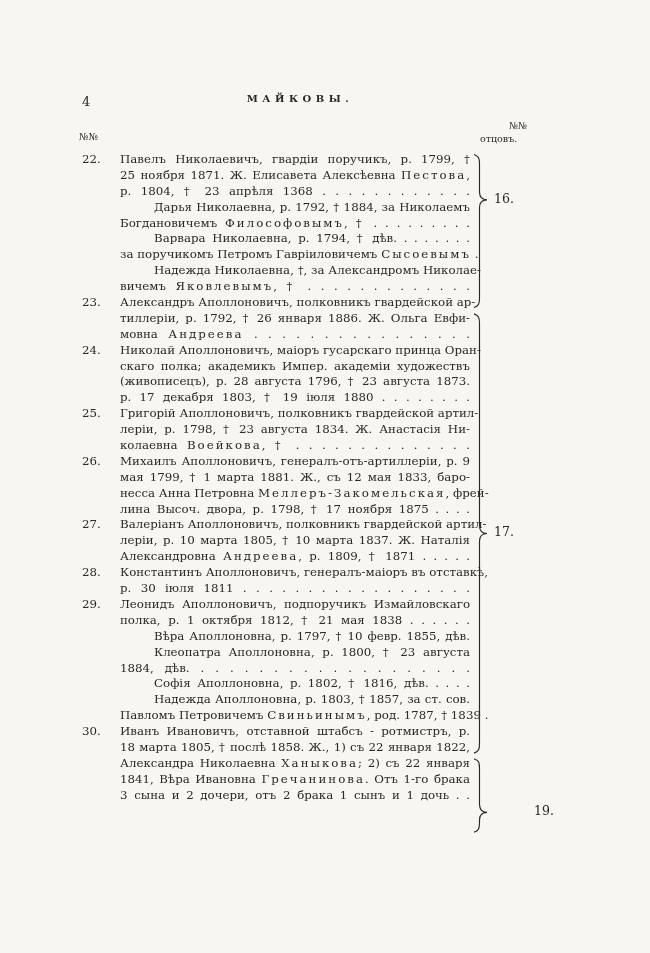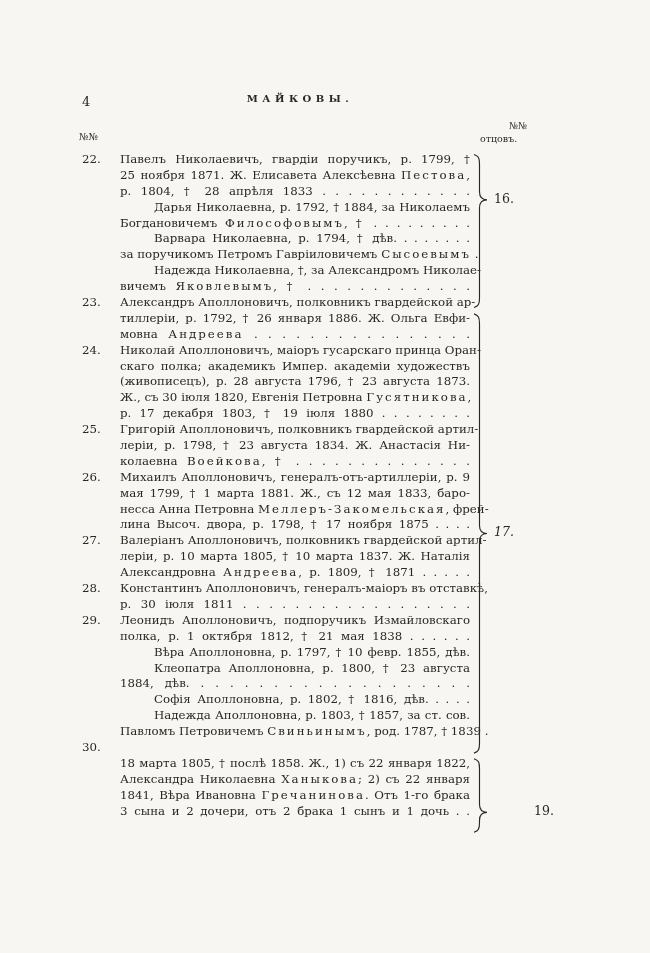--- a/index.html
+++ b/index.html
@@ -54,38 +54,37 @@
   <div class="abs page-num">4</div>
   <div class="abs page-title">МАЙКОВЫ.</div>
   <div class="abs col-head-left">№№</div>
   <div class="abs col-head-right-1">№№</div>
   <div class="abs col-head-right-2">отцовъ.</div>
 
   <div class="text-block" id="entries">
       <div class="entry">
         <div class="line"><span class="num">22.</span><span>Павелъ Николаевичъ, гвардіи поручикъ, р. 1799, †</span></div>
         <div class="line"><span>25 ноября 1871. Ж. Елисавета Алексѣевна </span><span class="sp">Пестова</span><span>,</span></div>
-        <div class="line"><span>р. 1804, † 28 апрѣля 1833 . . . . . . . . . . . .</span></div>
+        <div class="line"><span>р. 1804, † 23 апрѣля 1368 . . . . . . . . . . . .</span></div>
         <div class="line daughter"><span>Дарья Николаевна, р. 1792, † 1884, за Николаемъ</span></div>
         <div class="line"><span>Богдановичемъ </span><span class="sp">Философовымъ</span><span>, † . . . . . . . . .</span></div>
         <div class="line daughter"><span>Варвара Николаевна, р. 1794, † дѣв. . . . . . . .</span></div>
         <div class="line"><span>за поручикомъ Петромъ Гавріиловичемъ </span><span class="sp">Сысоевымъ</span><span> .</span></div>
         <div class="line daughter"><span>Надежда Николаевна, †, за Александромъ Николае-</span></div>
         <div class="line"><span>вичемъ </span><span class="sp">Яковлевымъ</span><span>, † . . . . . . . . . . . . .</span></div>
       </div>
       <div class="entry">
         <div class="line"><span class="num">23.</span><span>Александръ Аполлоновичъ, полковникъ гвардейской ар-</span></div>
         <div class="line"><span>тиллеріи, р. 1792, † 26 января 1886. Ж. Ольга Евфи-</span></div>
         <div class="line"><span>мовна </span><span class="sp">Андреева</span><span> . . . . . . . . . . . . . . . .</span></div>
       </div>
       <div class="entry">
         <div class="line"><span class="num">24.</span><span>Николай Аполлоновичъ, маіоръ гусарскаго принца Оран-</span></div>
         <div class="line"><span>скаго полка; академикъ Импер. академіи художествъ</span></div>
         <div class="line"><span>(живописецъ), р. 28 августа 1796, † 23 августа 1873.</span></div>
-        <div class="line"><span>Ж., съ 30 іюля 1820, Евгенія Петровна </span><span class="sp">Гусятникова</span><span>,</span></div>
         <div class="line"><span>р. 17 декабря 1803, † 19 іюля 1880 . . . . . . . .</span></div>
       </div>
       <div class="entry">
         <div class="line"><span class="num">25.</span><span>Григорій Аполлоновичъ, полковникъ гвардейской артил-</span></div>
         <div class="line"><span>леріи, р. 1798, † 23 августа 1834. Ж. Анастасія Ни-</span></div>
         <div class="line"><span>колаевна </span><span class="sp">Воейкова</span><span>, † . . . . . . . . . . . . . .</span></div>
       </div>
       <div class="entry">
         <div class="line"><span class="num">26.</span><span>Михаилъ Аполлоновичъ, генералъ-отъ-артиллеріи, р. 9</span></div>
         <div class="line"><span>мая 1799, † 1 марта 1881. Ж., съ 12 мая 1833, баро-</span></div>
@@ -105,40 +104,40 @@
         <div class="line"><span class="num">29.</span><span>Леонидъ Аполлоновичъ, подпоручикъ Измайловскаго</span></div>
         <div class="line"><span>полка, р. 1 октября 1812, † 21 мая 1838 . . . . . .</span></div>
         <div class="line daughter"><span>Вѣра Аполлоновна, р. 1797, † 10 февр. 1855, дѣв.</span></div>
         <div class="line daughter"><span>Клеопатра Аполлоновна, р. 1800, † 23 августа</span></div>
         <div class="line"><span>1884, дѣв. . . . . . . . . . . . . . . . . . . .</span></div>
         <div class="line daughter"><span>Софія Аполлоновна, р. 1802, † 1816, дѣв. . . . .</span></div>
         <div class="line daughter"><span>Надежда Аполлоновна, р. 1803, † 1857, за ст. сов.</span></div>
         <div class="line"><span>Павломъ Петровичемъ </span><span class="sp">Свиньинымъ</span><span>, род. 1787, † 1839 .</span></div>
       </div>
       <div class="entry">
-        <div class="line"><span class="num">30.</span></div>
+        <div class="line"><span class="num">30.</span><span>Иванъ Ивановичъ, отставной штабсъ - ротмистръ, р.</span></div>
         <div class="line"><span>18 марта 1805, † послѣ 1858. Ж., 1) съ 22 января 1822,</span></div>
         <div class="line"><span>Александра Николаевна </span><span class="sp">Ханыкова</span><span>; 2) съ 22 января</span></div>
         <div class="line"><span>1841, Вѣра Ивановна </span><span class="sp">Гречанинова</span><span>. Отъ 1-го брака</span></div>
         <div class="line"><span>3 сына и 2 дочери, отъ 2 брака 1 сынъ и 1 дочь . .</span></div>
       </div>
     </div>
   <div class="brace-rail" id="braces">
       <div class="brace" style="top: 1px;">
         <svg width="17" height="156" viewBox="0 0 17 156">
           <path d="M2,1.5 C6.5,3 7.5,5 7.5,11 L7.5,38.8 C7.5,44.8 10,46.8 15,46.8 C10,46.8 7.5,48.8 7.5,54.8 L7.5,145 C7.5,151 6.5,153 2,154.5" fill="none" stroke="#2b2822" stroke-width="1.15"></path>
         </svg>
       </div>
       <span class="brace-label" style="top: 38.8px; text-align: right;">16.</span>
       <div class="brace" style="top: 160px;">
         <svg width="17" height="443" viewBox="0 0 17 442.2">
           <path d="M2,1.5 C6.5,3 7.5,5 7.5,11 L7.5,213.1 C7.5,219.1 10,221.1 15,221.1 C10,221.1 7.5,223.1 7.5,229.1 L7.5,431.2 C7.5,437.2 6.5,439.2 2,440.7" fill="none" stroke="#2b2822" stroke-width="1.15"></path>
         </svg>
       </div>
-      <span class="brace-label" style="top: 372.1px; font-style: italic;">17.</span>
+      <span class="brace-label" style="top: 372.1px;">17.</span>
       <div class="brace" style="top: 605.2px;">
         <svg width="17" height="77" viewBox="0 0 17 76.5">
           <path d="M2,1.5 C6.5,3 7.5,5 7.5,11 L7.5,47.08 C7.5,53.08 10,55.08 15,55.08 C10,55.08 7.5,57.08 7.5,63.08 L7.5,65.5 C7.5,71.5 6.5,73.5 2,75" fill="none" stroke="#2b2822" stroke-width="1.15"></path>
         </svg>
       </div>
       <span class="brace-label" style="top: 651.28px; margin-left: 40px;">19.</span>
     </div>
 </div>
 
 </body></html>

